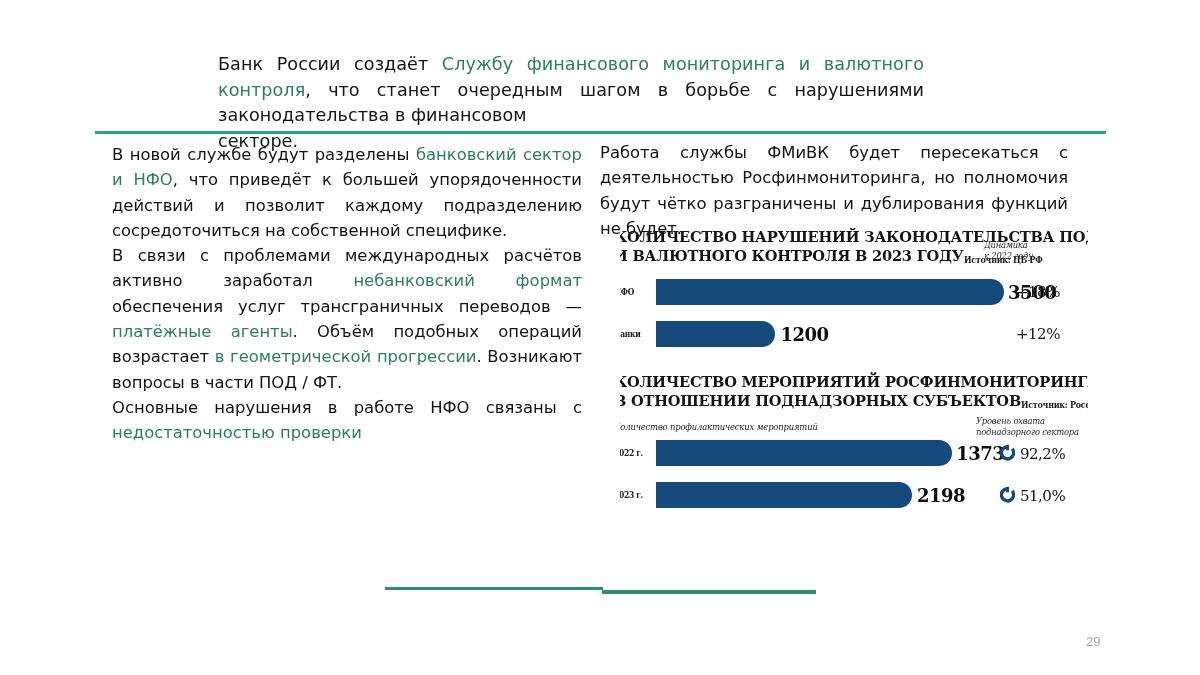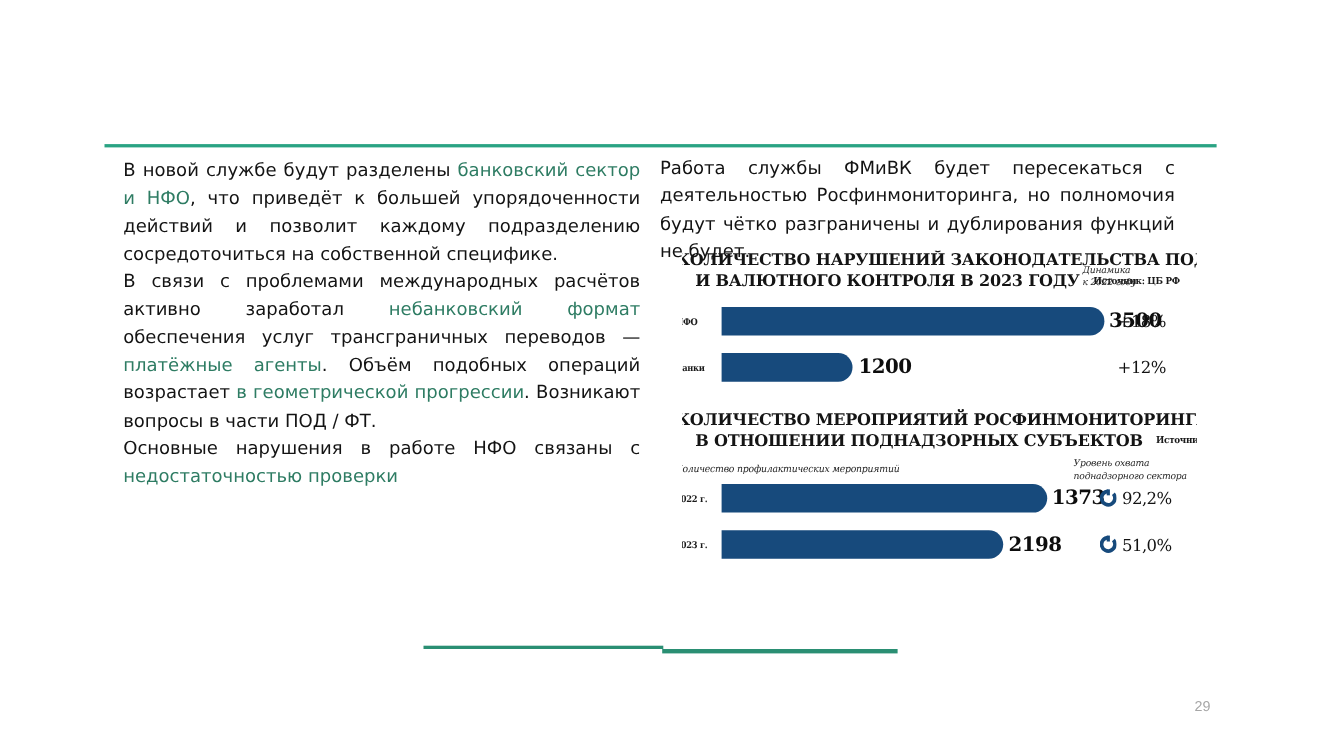--- a/index.html
+++ b/index.html
@@ -76,21 +76,21 @@
 
   .ig-title {
     font-family:"DejaVu Serif", serif;
     font-weight:700;
     color:#141414;
     font-size:14.6px;
     line-height:18.5px;
     letter-spacing:-0.2px;
     white-space:nowrap;
   }
-  .ig-srcline { display:flex; align-items:center; gap:12px; white-space:nowrap;margin-left:18px; }
+  .ig-srcline { display:flex; align-items:flex-end; white-space:nowrap; }
   .ig-source {
     font-family:"DejaVu Serif", serif;
     font-weight:700;
     font-size:8.6px;
     color:#1b1b1b;
     letter-spacing:-0.3px;
     transform:scaleX(0.93);
     transform-origin:left bottom;
   }
   .ig-colhead {
@@ -172,20 +172,23 @@
     font-size:13px;
     color:#a6a6a6;
     font-family:"Liberation Sans", sans-serif;
   }
 </style>
 </head>
 <body>
 
 <div class="slide">
 
+  <div class="title">
+    <span>Банк России создаёт </span><span class="accent">Службу финансового мониторинга и валютного контроля</span><span>, что станет очередным шагом в борьбе с нарушениями законодательства в финансовом </span><span class="last-line">секторе.</span>
+  </div>
 
   <div class="rule-top"></div>
   <div class="rule-bottom-a"></div>
   <div class="rule-bottom-b"></div>
 
   <div class="col col-left">
     <p><span>В новой службе будут разделены </span><span class="accent">банковский сектор и НФО</span><span>, что приведёт к большей упорядоченности действий и позволит каждому подразделению сосредоточиться на собственной специфике.</span></p>
     <p><span>В связи с проблемами международных расчётов активно заработал </span><span class="accent">небанковский формат</span><span> обеспечения услуг трансграничных переводов — </span><span class="accent">платёжные агенты</span><span>. Объём подобных операций возрастает </span><span class="accent">в геометрической прогрессии</span><span>. Возникают вопросы в части ПОД / ФТ.</span></p>
     <p><span>Основные нарушения в работе НФО связаны с </span><span class="accent">недостаточностью проверки</span></p>
   </div>

